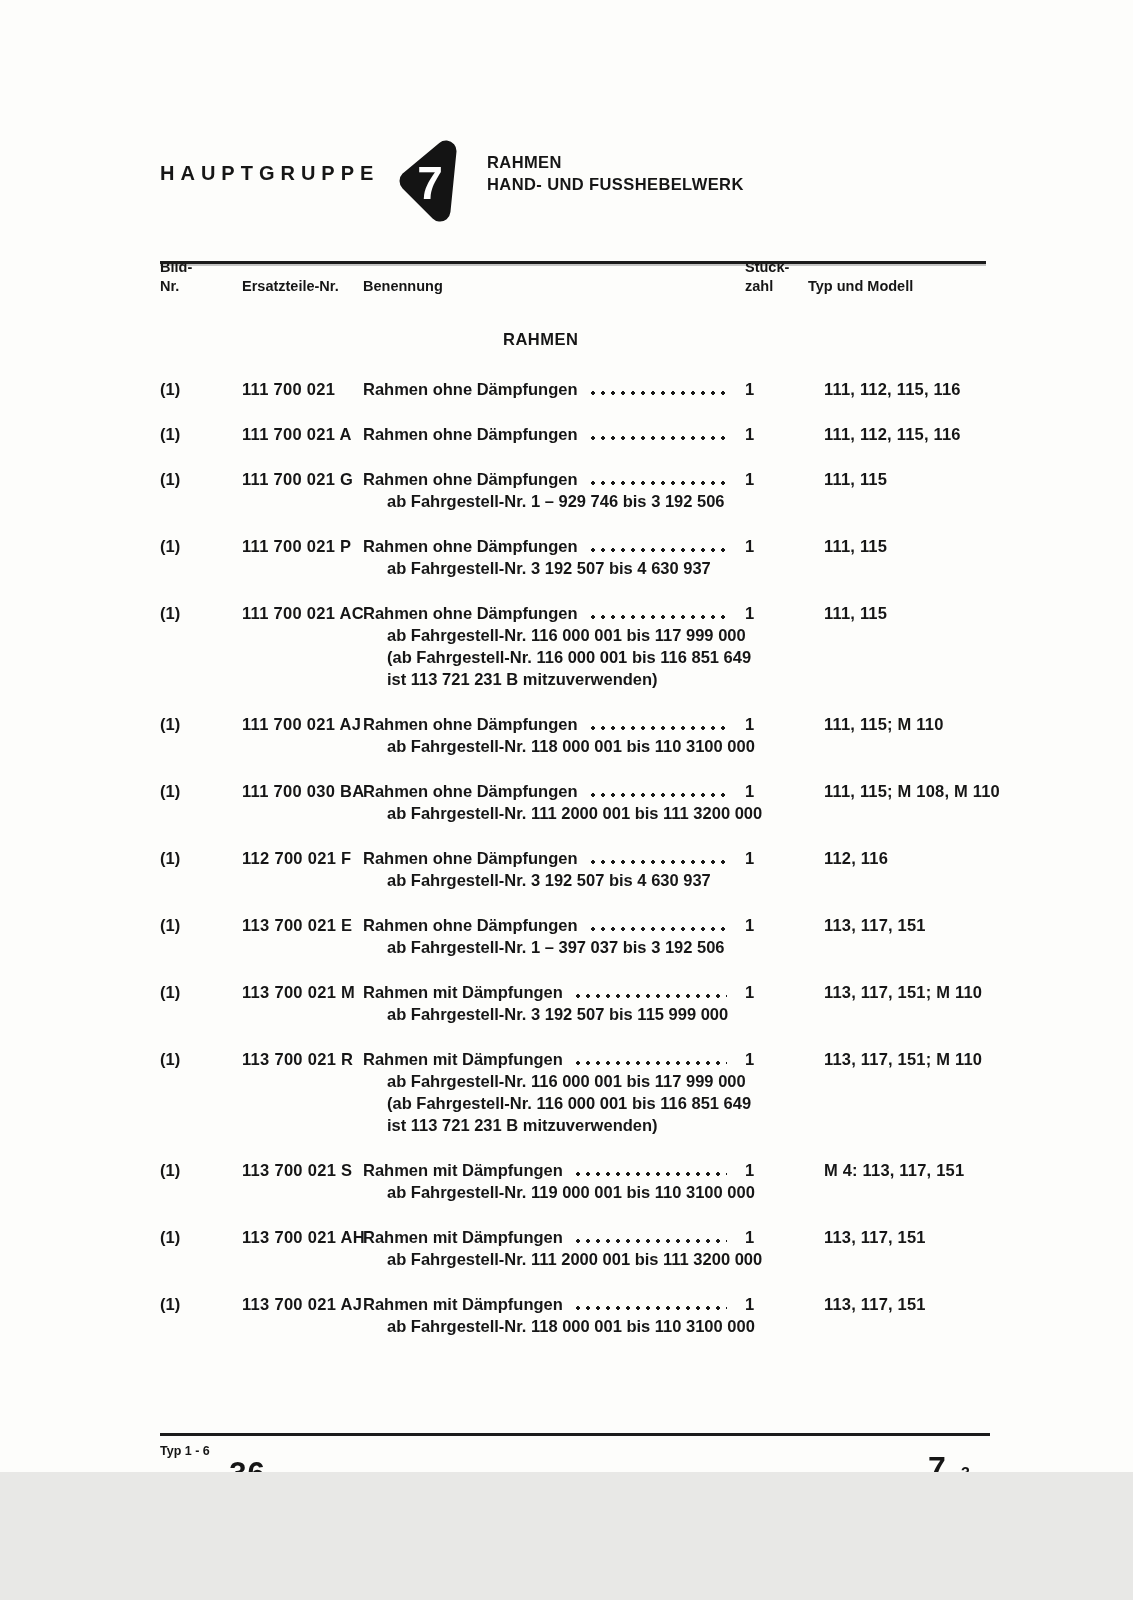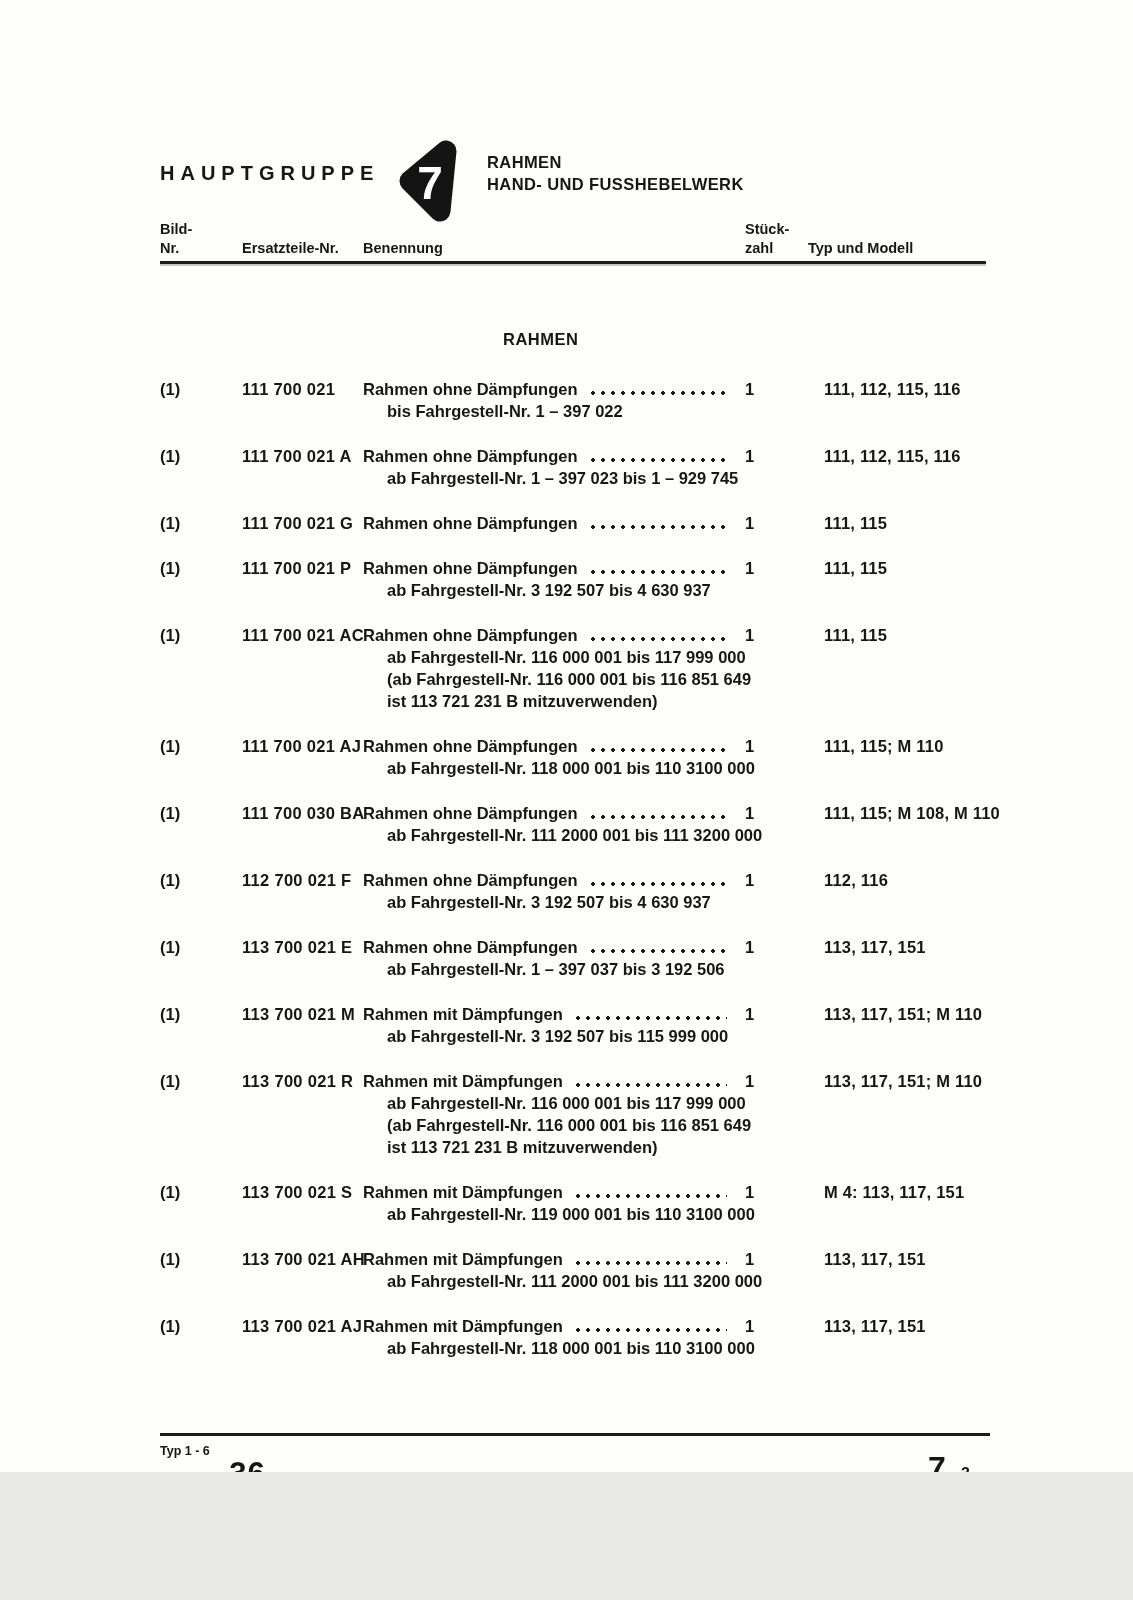--- a/index.html
+++ b/index.html
@@ -61,21 +61,21 @@
     position: absolute;
     left: 160px;
     top: 220px;
     width: 828px;
     display: grid;
     grid-template-columns: 82px 121px 382px 63px auto;
     align-items: end;
     font-size: 14.5px;
     line-height: 19px;
   }
-  .colhead .col { white-space: pre-line; }
+  .colhead .col { white-space: pre-line; margin-top: 38px; }
   .head-rule {
     position: absolute;
     left: 160px;
     top: 261px;
     width: 826px;
     height: 3px;
     background: #1b1b1b;
     box-shadow: 0 2px 0 rgba(27,27,27,0.25);
   }
 
@@ -190,48 +190,47 @@
 
   <div class="tbody">
     <div class="row">
       <div class="c-bild">(1)</div>
       <div class="c-part">111 700 021</div>
       <div class="c-name">
         <div class="name-line">
           <span class="nm">Rahmen ohne Dämpfungen</span>
           <span class="leader"></span>
         </div>
-      <div class="detail-line">bis Fahrgestell-Nr. 1 – 397 022</div>
         </div>
       <div class="c-qty">1</div>
       <div class="c-models">111, 112, 115, 116</div>
     </div>
 
     <div class="row">
       <div class="c-bild">(1)</div>
       <div class="c-part">111 700 021 A</div>
       <div class="c-name">
         <div class="name-line">
           <span class="nm">Rahmen ohne Dämpfungen</span>
           <span class="leader"></span>
         </div>
-      <div class="detail-line">ab Fahrgestell-Nr. 1 – 397 023 bis 1 – 929 745</div>
         </div>
       <div class="c-qty">1</div>
       <div class="c-models">111, 112, 115, 116</div>
     </div>
 
     <div class="row">
       <div class="c-bild">(1)</div>
       <div class="c-part">111 700 021 G</div>
       <div class="c-name">
         <div class="name-line">
           <span class="nm">Rahmen ohne Dämpfungen</span>
           <span class="leader"></span>
         </div>
+      <div class="detail-line">ab Fahrgestell-Nr. 1 – 929 746 bis 3 192 506</div>
         </div>
       <div class="c-qty">1</div>
       <div class="c-models">111, 115</div>
     </div>
 
     <div class="row">
       <div class="c-bild">(1)</div>
       <div class="c-part">111 700 021 P</div>
       <div class="c-name">
         <div class="name-line">

